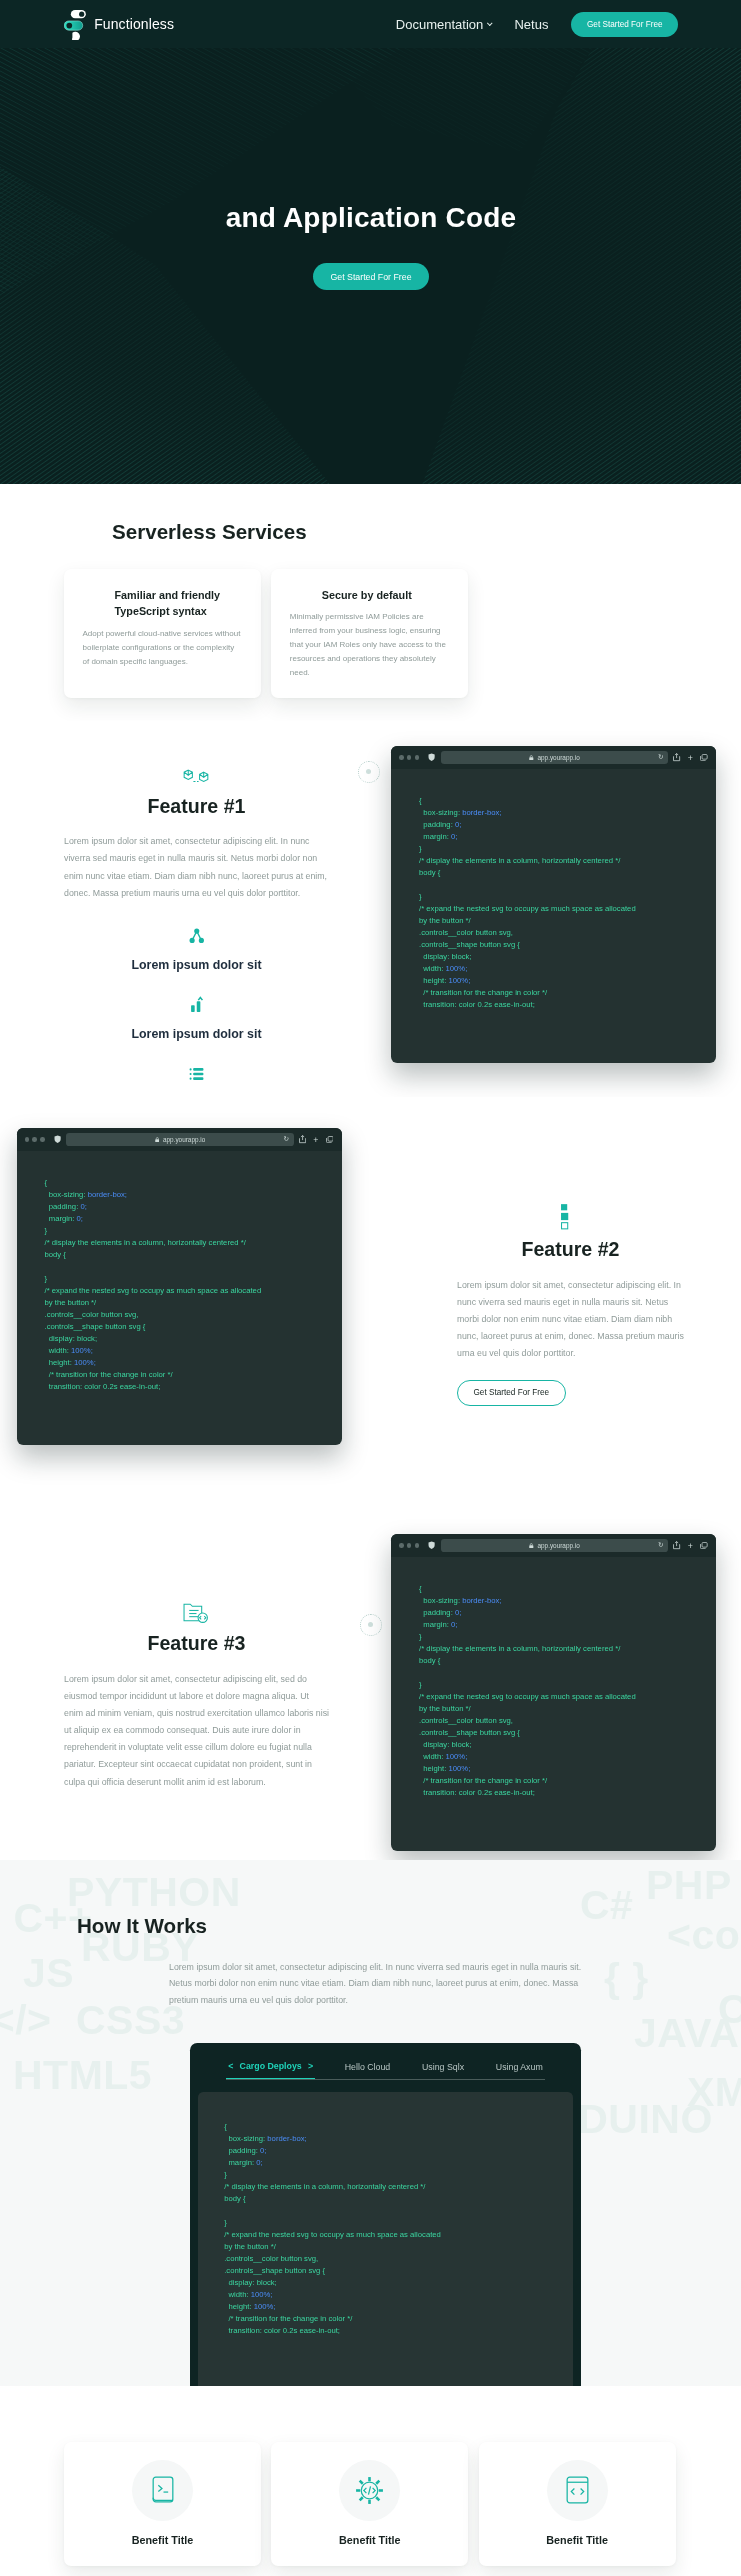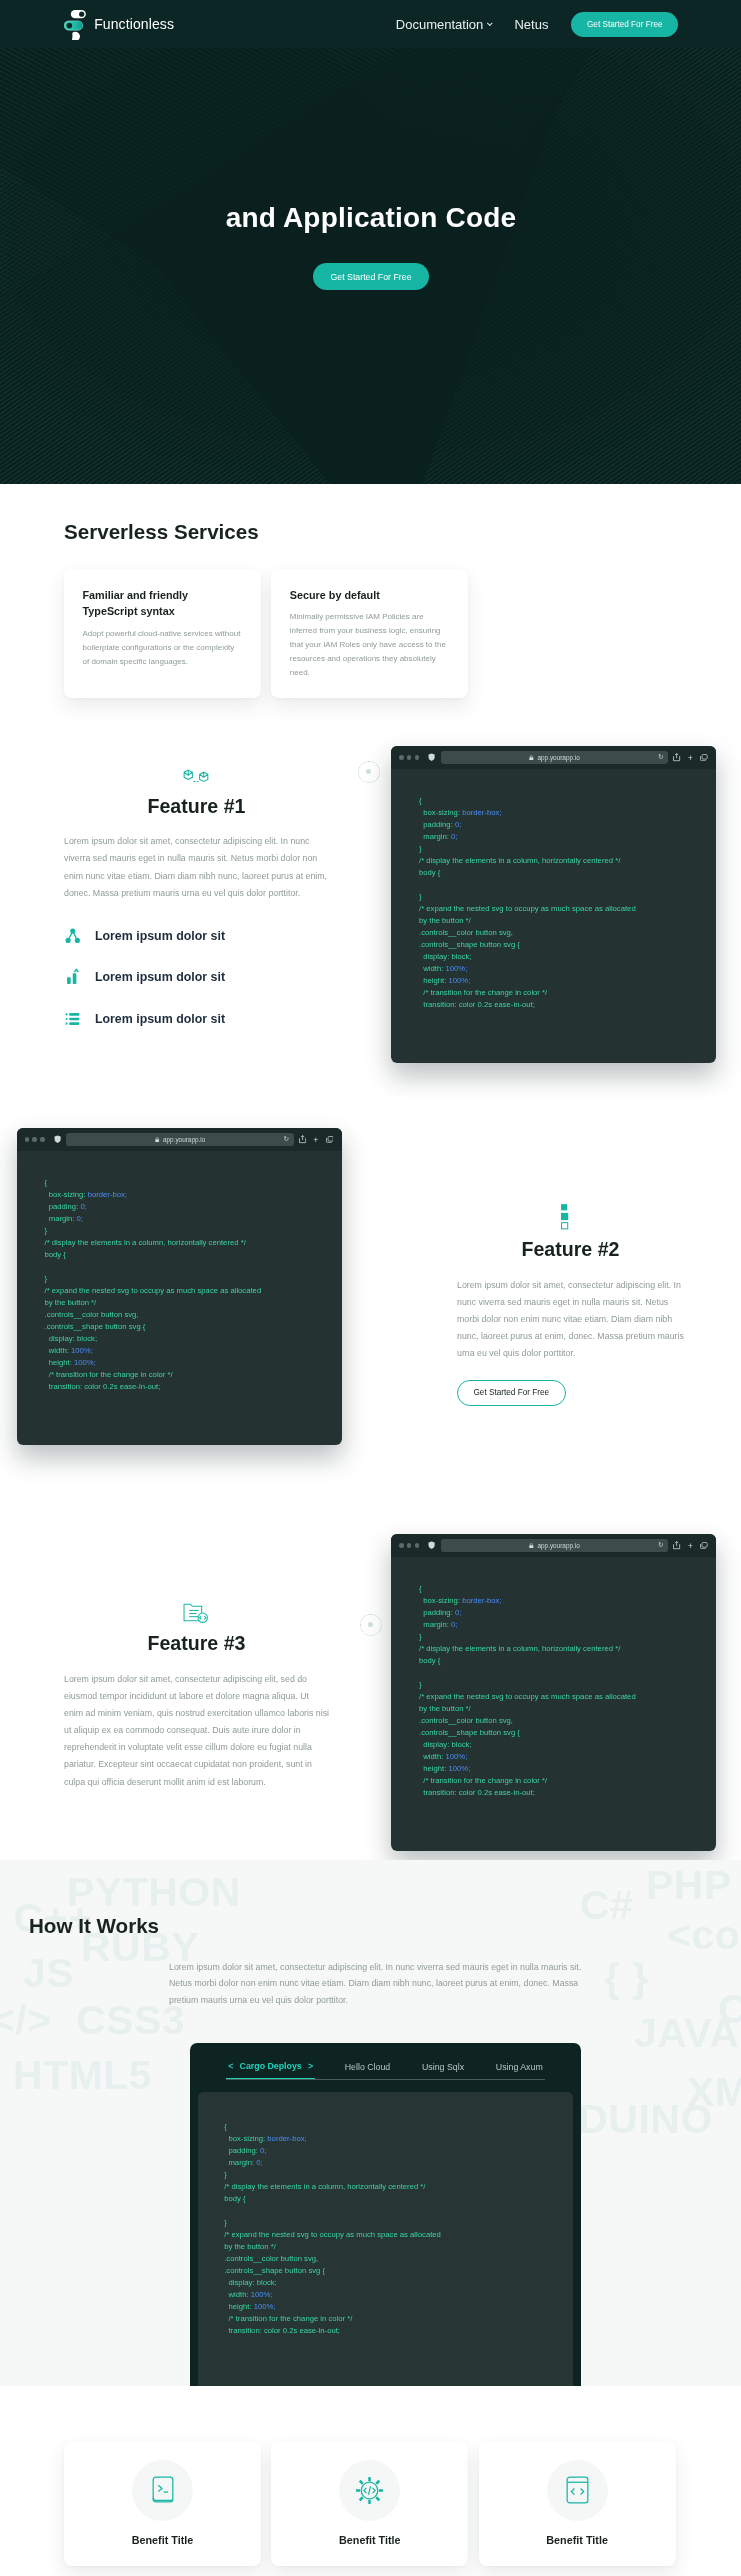--- a/index.html
+++ b/index.html
@@ -21,41 +21,41 @@
   
   .hero { position:relative; height:436px; background:#0a201f; overflow:hidden; }
   .hero-art { position:absolute; inset:0; }
   .hero-inner { position:relative; text-align:center; padding-top:106px; }
   .hero h1 { color:#fff; font-size:28px; line-height:1.52; font-weight:700; letter-spacing:0.2px; }
   .hero p { width:335px; margin:23px auto 0; color:#8fa5a2; font-size:9.3px; line-height:1.85; }
   .hero-cta { height:27px; padding:0 17.5px; margin-top:24px; font-size:8.8px; }
 
   
   .container { padding:0 64px; }
-  .h2 { color:#182321; font-size:20.6px; font-weight:700; }
+  .h2 { color:#182321; font-size:20.6px; font-weight:700;margin-left:48px; }
 
   
   .services { height:237px; background:#fff; padding-top:36px; }
   .svc-cards { display:flex; gap:10.3px; margin-top:25px; }
   .svc-card { width:197px; background:#fff; border-radius:7.2px; padding:17.5px 18.5px; box-shadow:0 8.2px 19.6px rgba(20,40,38,.09), 0 1px 3.1px rgba(20,40,38,.04); }
-  .svc-card h3 { color:#182321; font-size:10.8px; font-weight:700; line-height:1.55; max-width:124px; }
+  .svc-card h3 { color:#182321; font-size:10.8px; font-weight:700; line-height:1.55; max-width:124px;margin-left:32px; }
   .svc-card p { margin-top:7.2px; font-size:8px; line-height:1.75; color:#8f9b99; }
 
   
   .feature { position:relative; background:#fff; }
   .f1 { height:376px; } .f2 { height:397px; } .f3 { height:366px; }
   .feat-text { position:absolute; width:265px; }
   .f1 .feat-text { left:64px; top:45px; }
   .f2 .feat-text { left:457px; top:106px; width:227px; }
   .f3 .feat-text { left:64px; top:106px; }
   .feat-head { display:flex; align-items:center; gap:8.2px;flex-direction:column; }
   .feat-head h2 { color:#182321; font-size:19.6px; font-weight:700; }
   .feat-body { margin-top:15.5px; color:#8f9b99; font-size:8.8px; line-height:1.95; }
   .feat-list { margin-top:25px; display:flex; flex-direction:column; gap:24px; }
-  .feat-item { display:flex; align-items:center; gap:13.4px; color:#1e2d3d; font-size:12.4px; font-weight:600; cursor:pointer; }
+  .feat-item { display:flex; align-items:center; gap:13.4px; color:#1e2d3d; font-size:12.4px; font-weight:600; cursor:pointer;flex-direction:column; }
   .btn-outline { background:#fff; border:0.5px solid #17b5a4; color:#15221f; height:26px; padding:0 15.5px; margin-top:17.5px; font-weight:500; }
   .dot-deco { position:absolute; width:21.6px; height:21.6px; border-radius:50%; border:1px dotted #bcd3cf; display:flex; align-items:center; justify-content:center; }
   .dot-deco::after { content:""; width:5.2px; height:5.2px; border-radius:50%; background:#cfe0dd; }
   .f1 .dot-deco { left:358px; top:40px; }
   .f3 .dot-deco { left:360px; top:120px; }
 
   
   .bwindow { position:absolute; width:325px; height:317px; background:#243231; border-radius:6.2px; box-shadow:0 12.4px 26px rgba(10,30,28,.28); overflow:hidden; }
   .f1 .bwindow { right:26px; top:25px; }
   .f2 .bwindow { left:16.5px; top:31px; }

